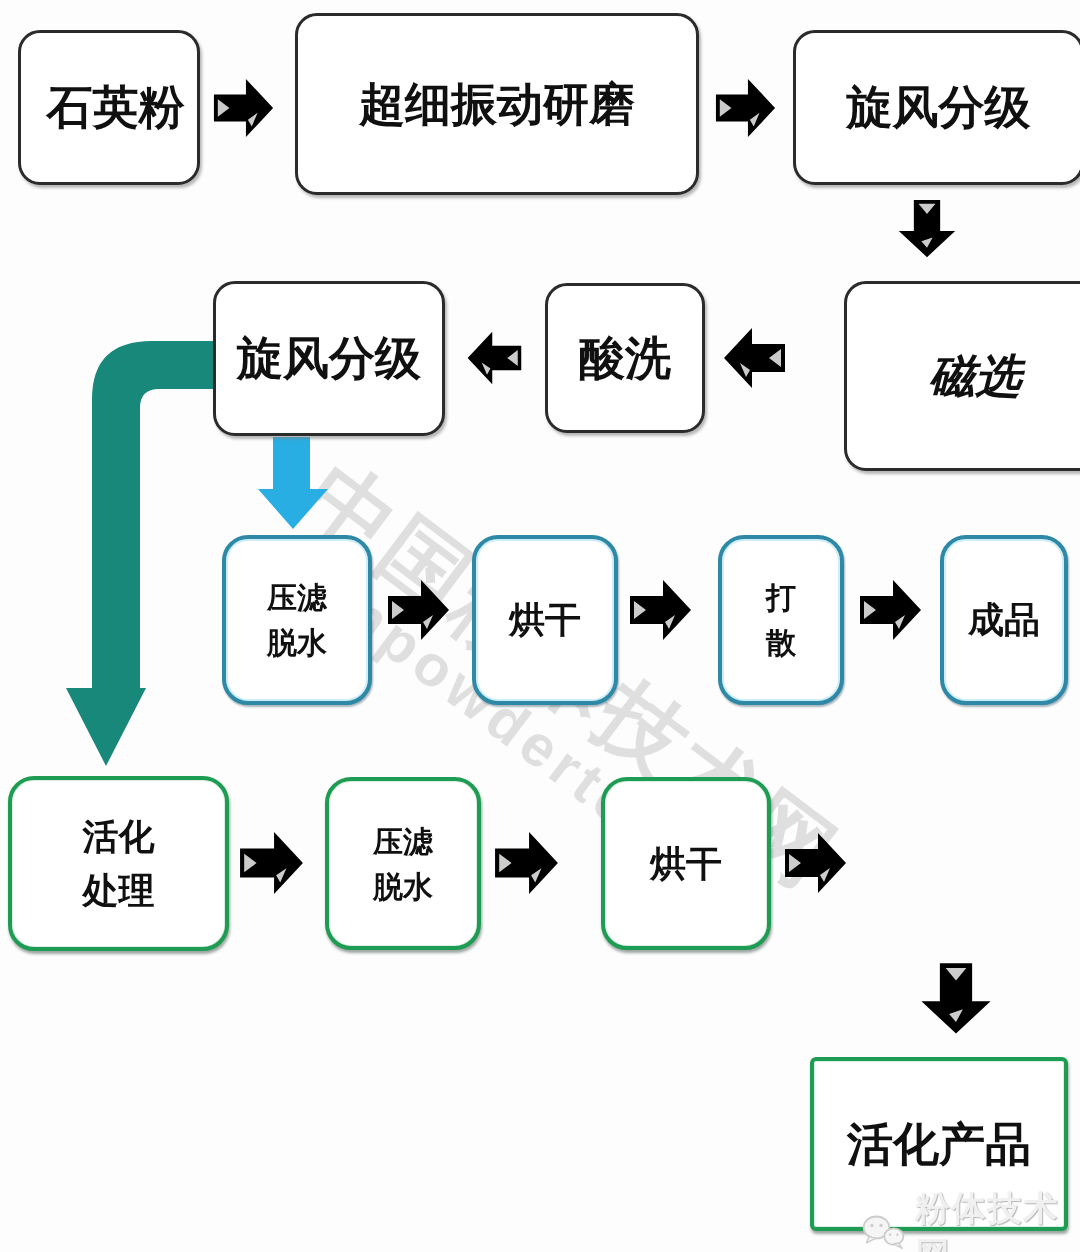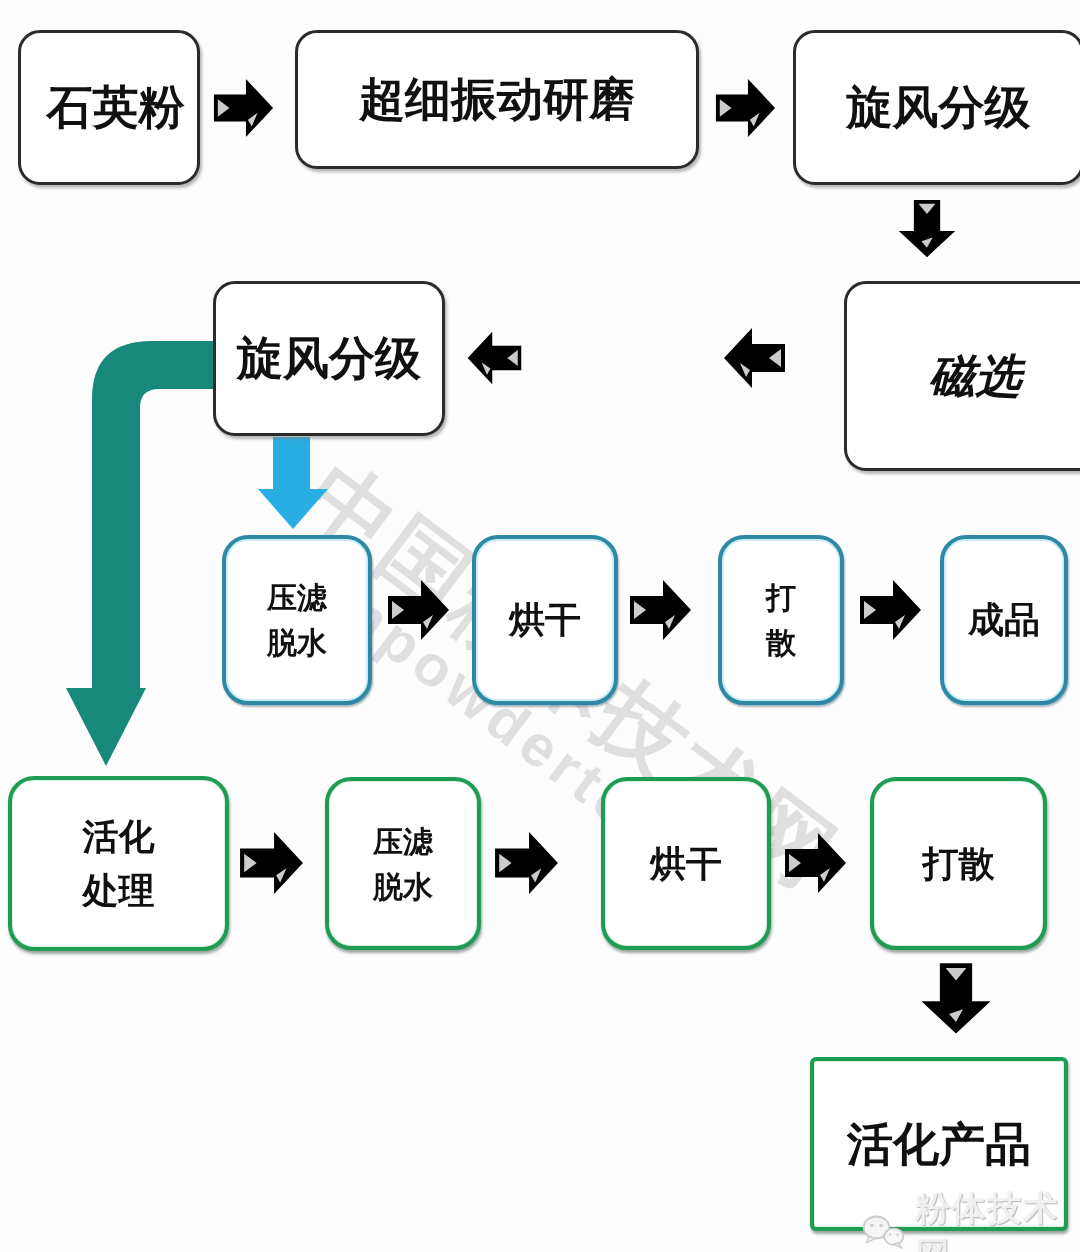--- a/index.html
+++ b/index.html
@@ -88,34 +88,35 @@
 
   <svg id="connector-layer" width="1080" height="1252" viewBox="0 0 1080 1252">
     <path d="M213,341 L152,341 Q92,341 92,399 L92,688 L66,688 L106,766 L146,688 L140,688 L140,408 Q140,389 159,389 L213,389 Z" fill="#17887a"></path>
     <path d="M273,437 L310,437 L310,489 L328,489 L293,529 L258,489 L273,489 Z" fill="#29aee4"></path>
   </svg>
 
   <div class="box plain f46" style="left:18px;top:30px;width:182px;height:155px;padding-left:13px;">石英粉</div>
   <svg class="arrow dk" style="left:211px;top:76px;" width="66" height="64" viewBox="0 0 66 66">
       <use href="#ar-right"></use>
     </svg>
-  <div class="box plain f46" style="left:295px;top:30px;width:404px;height:139px;text-align:center;">超细振动研磨</div>
+  <div class="box plain f46" style="left:295px;top:13px;width:404px;height:182px;text-align:center;">超细振动研磨</div>
   <svg class="arrow dk" style="left:713px;top:76px;" width="66" height="64" viewBox="0 0 66 66">
       <use href="#ar-right"></use>
     </svg>
   <div class="box plain f46" style="left:793px;top:30px;width:291px;height:155px;">旋风分级</div>
 
   <svg class="arrow dk" style="left:893px;top:198px;" width="68" height="62" viewBox="0 0 66 66">
       <use href="#ar-down"></use>
     </svg>
 
   <div class="box plain f46" style="left:213px;top:281px;width:232px;height:155px;">旋风分级</div>
   <svg class="arrow dk flip" style="left:465px;top:325px;" width="58" height="66" viewBox="0 0 66 66">
       <use href="#ar-right"></use>
     </svg>
+  <div class="box plain f46" style="left:545px;top:283px;width:160px;height:150px;">酸洗</div>
   <svg class="arrow dk flip" style="left:721px;top:325px;" width="66" height="66" viewBox="0 0 66 66">
       <use href="#ar-right"></use>
     </svg>
   <div class="box plain f46" style="left:844px;top:281px;width:262px;height:190px;font-style:italic;">磁选</div>
 
   <div class="box cyan f42" style="left:222px;top:535px;width:150px;height:170px;">压滤
 脱水</div>
   <svg class="arrow bl" style="left:386px;top:577px;" width="66" height="66" viewBox="0 0 66 66">
       <use href="#ar-right"></use>
     </svg>
@@ -137,21 +138,20 @@
     </svg>
   <div class="box green f42" style="left:325px;top:777px;width:156px;height:173px;">压滤
 脱水</div>
   <svg class="arrow bl" style="left:493px;top:828px;" width="68" height="70" viewBox="0 0 66 66">
       <use href="#ar-right"></use>
     </svg>
   <div class="box green f44" style="left:601px;top:777px;width:170px;height:173px;">烘干</div>
   <svg class="arrow bl" style="left:783px;top:828px;" width="66" height="70" viewBox="0 0 66 66">
       <use href="#ar-right"></use>
     </svg>
-  <div class="box green f44" style="left:870px;top:777px;width:177px;height:173px;">打散</div>
 
   <svg class="arrow bl" style="left:918px;top:960px;" width="76" height="78" viewBox="0 0 66 66">
       <use href="#ar-down"></use>
     </svg>
 
   <div class="box green f46" style="left:810px;top:1057px;width:258px;height:174px;border-radius:6px;">活化产品</div>
 
   <div id="footer-wm">
     <svg width="52" height="44" viewBox="0 0 52 44">
       <ellipse cx="18" cy="17" rx="14" ry="12" fill="#f5f5f5" stroke="#cccccc" stroke-width="2"></ellipse>

